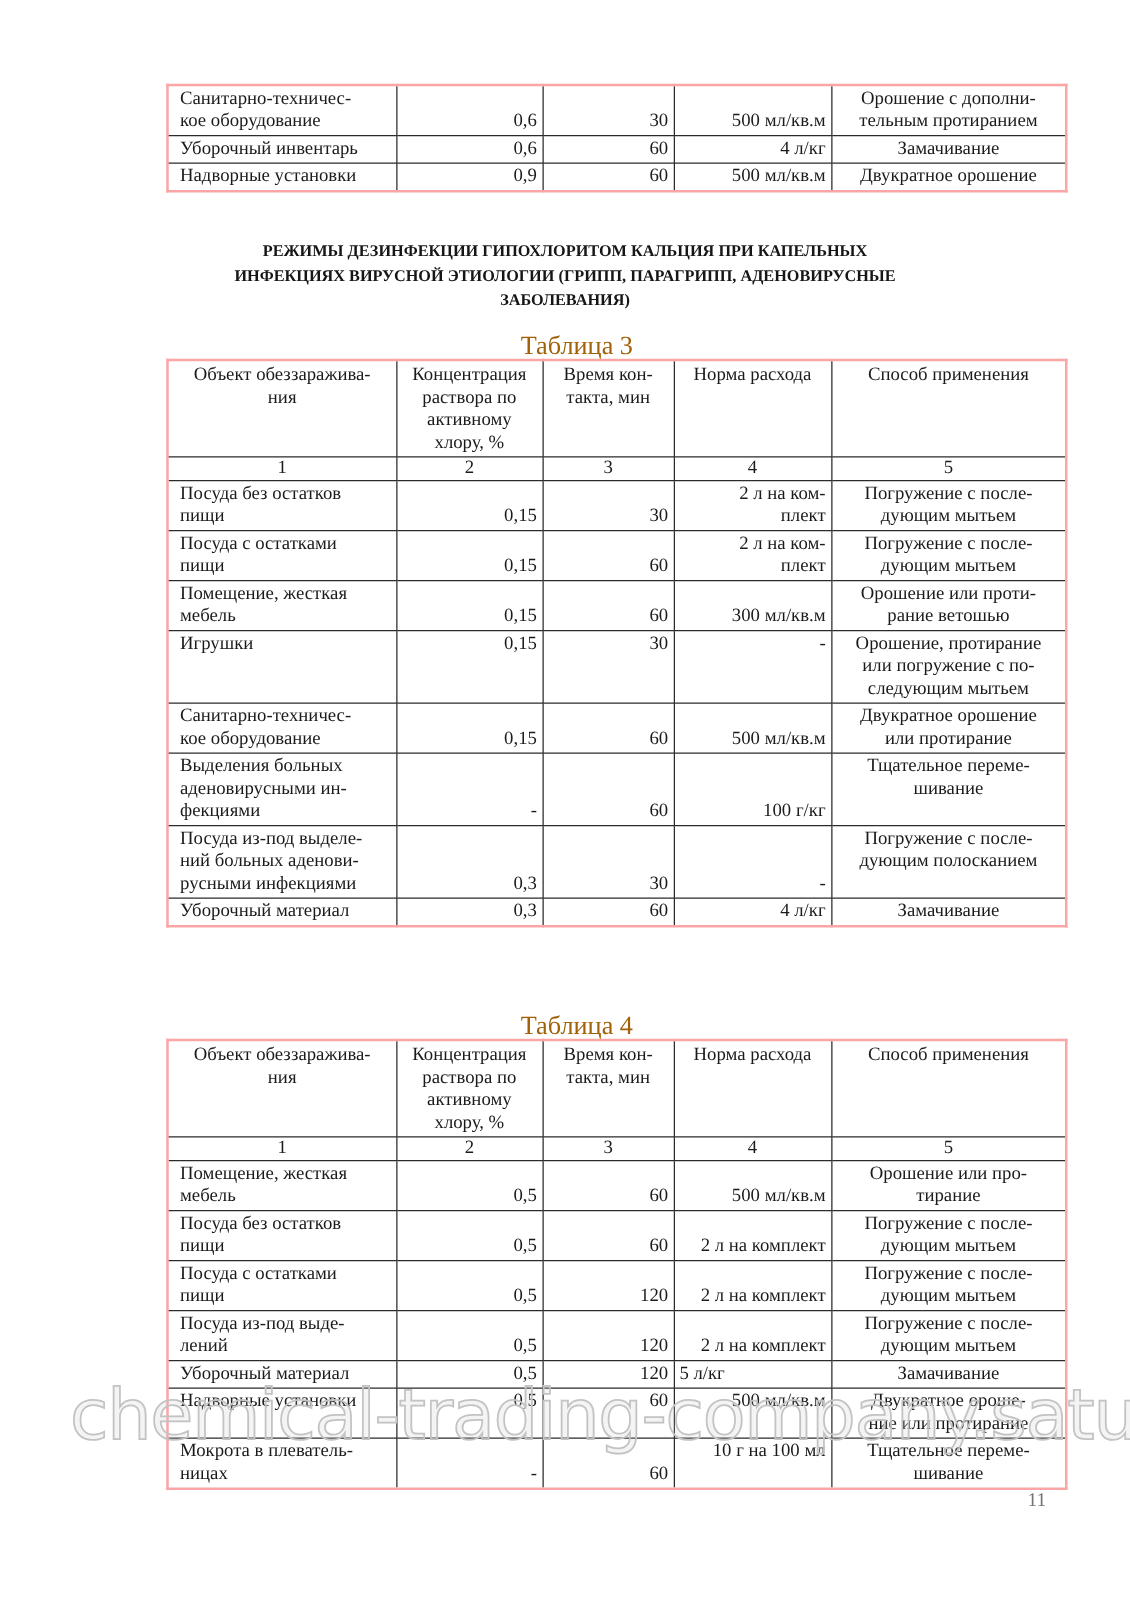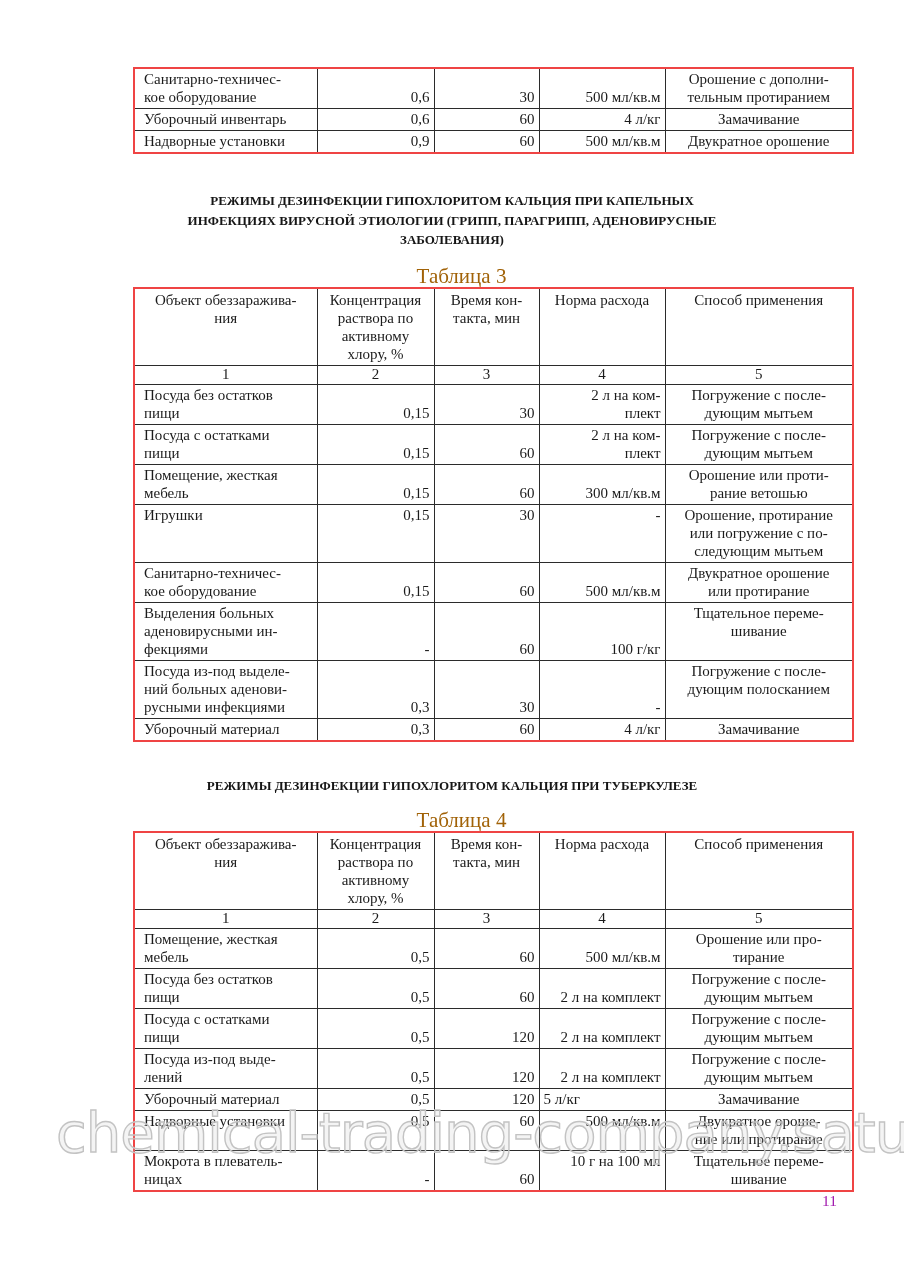--- a/index.html
+++ b/index.html
@@ -10,21 +10,21 @@
     font-family:"Liberation Serif", serif;
     color:#1b1b1b;
     overflow:hidden;
   }
   .page { position:absolute; inset:0; }
 
   
   .doc-table {
     position:absolute; left:133px;
     border-collapse:collapse; table-layout:fixed;
-    border:2px solid #ef4444;
+    border:2px solid #fca5a5;
     font-size:15px; color:#1b1b1b;
   }
   .doc-table th, .doc-table td {
     border:1px solid #2b2b2b;
     white-space:pre-line;
     line-height:1.2;
     padding:1px 4px 2px;
     font-weight:normal;
     overflow:hidden;
   }
@@ -69,21 +69,21 @@
     font-size:56px; letter-spacing:-1px;
     color:rgba(195,195,195,0.18);
     -webkit-text-stroke:1.4px #c3c3c3;
     white-space:nowrap;
     pointer-events:none;
     z-index:5;
   }
 
   .page-number {
     position:absolute; top:1192px; left:822px;
-    font-size:15.5px; color:#a21caf;
+    font-size:15.5px; color:#737373;
   }
 </style>
 </head>
 <body>
 
 <div class="page">
 
   <table class="doc-table" id="top-table">
       <colgroup>
         <col style="width: 183px;">
@@ -225,21 +225,20 @@
         <tr>
           <td class="col-object">Уборочный материал</td>
           <td class="col-concentration">0,3</td>
           <td class="col-time">60</td>
           <td class="col-norm">4 л/кг</td>
           <td class="col-method">Замачивание</td>
         </tr>
       </tbody>
     </table>
 
-  <h1 class="doc-title" id="title2">РЕЖИМЫ ДЕЗИНФЕКЦИИ ГИПОХЛОРИТОМ КАЛЬЦИЯ ПРИ ТУБЕРКУЛЕЗЕ</h1>
 
   <div class="table-label" id="label4">Таблица 4</div>
 
   <table class="doc-table" id="table4">
       <colgroup>
         <col style="width: 183px;">
         <col style="width: 117px;">
         <col style="width: 105px;">
         <col style="width: 126px;">
         <col style="width: 188px;">

